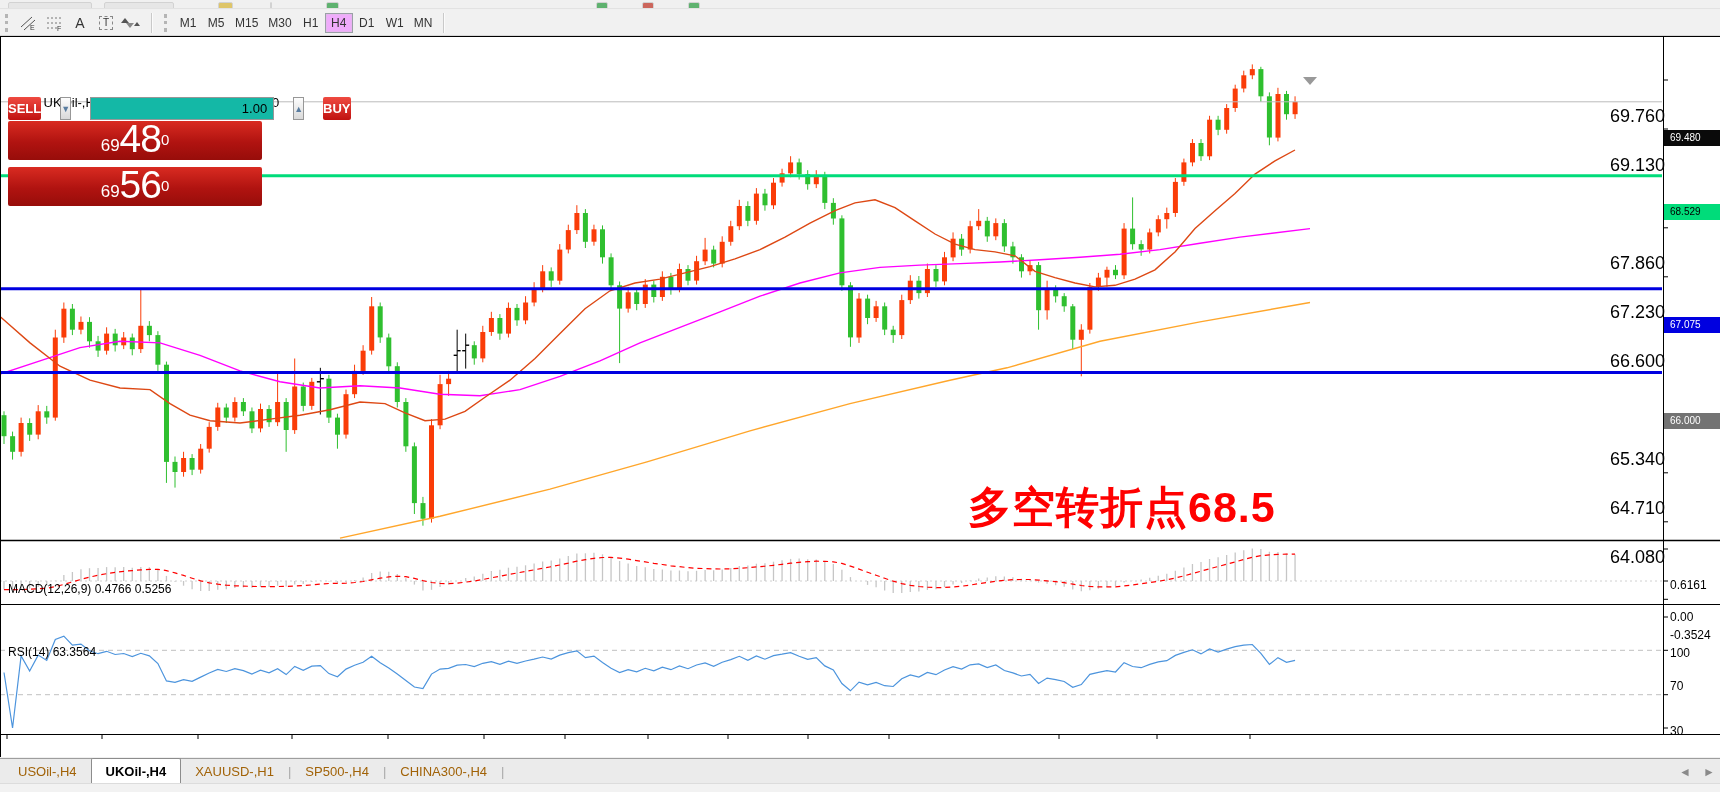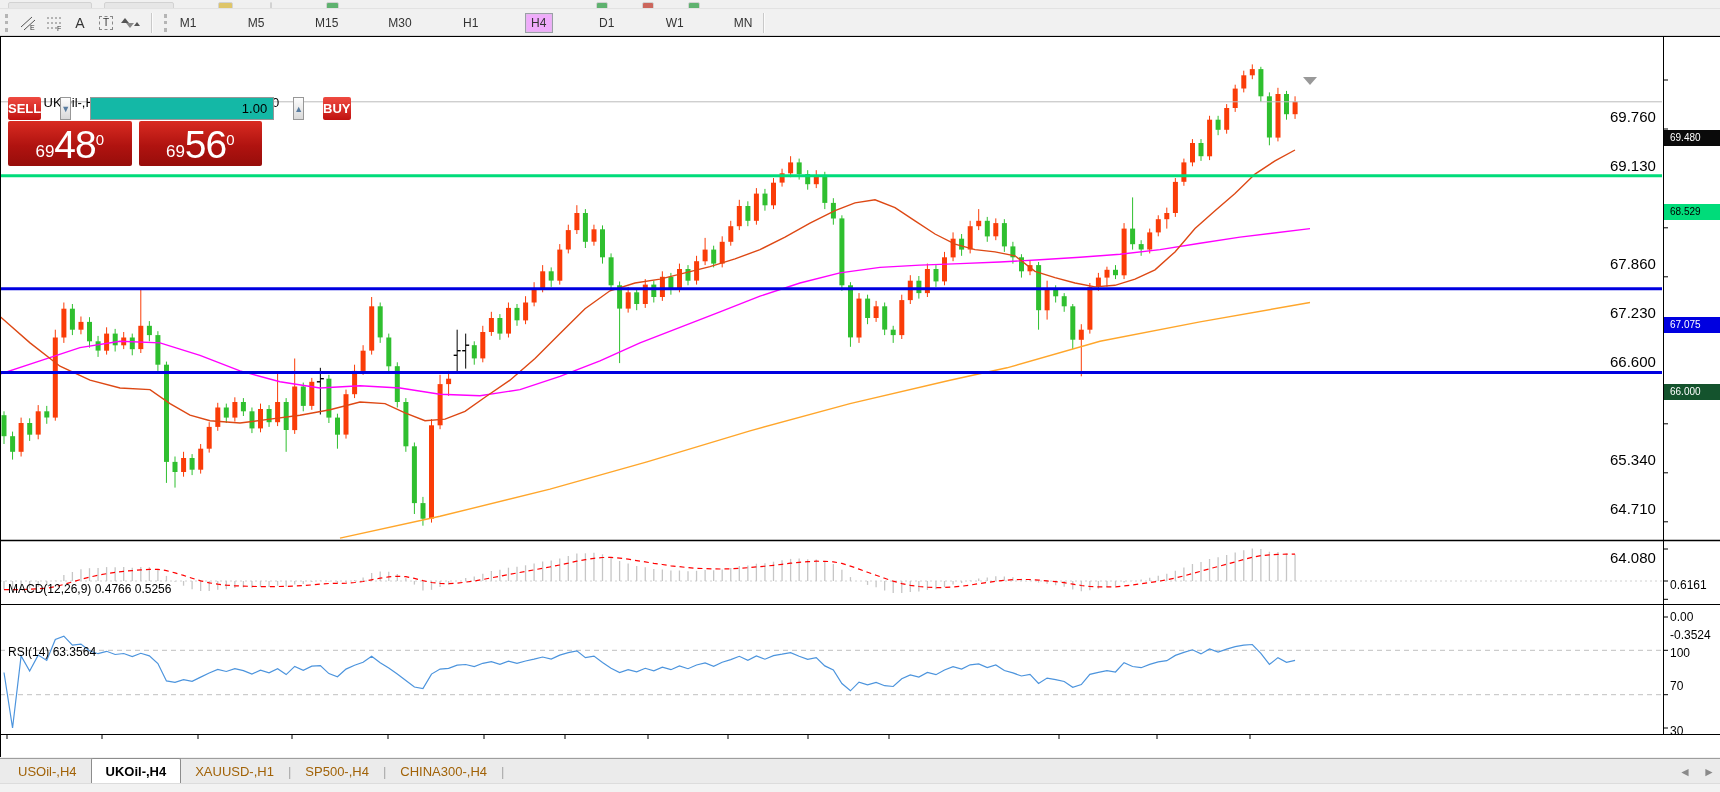--- a/index.html
+++ b/index.html
@@ -30,29 +30,29 @@
 
   
   #oneclick { left:8px; top:61px; width:254px; }
   #oc-row1 { display:flex; height:23px; gap:19px; }
   .ocbtn { width:59px; color:#fff; font-size:13px; font-weight:bold; display:flex; align-items:center; justify-content:center;
            background:linear-gradient(#ef4a41,#c01210); border-radius:2px; }
   .spin { width:21px; background:linear-gradient(#fdfdfd,#d9d9d9); border:1px solid #979797; color:#5a7da0;
           font-size:9px; display:flex; align-items:center; justify-content:center; }
   #oc-vol { flex:1; border:1px solid #979797; font-size:13px; text-align:right; padding-right:6px;
             font-family:"Liberation Sans",sans-serif; color:#000; background:#14b8a6; }
-  #oc-row2 { display:flex; gap:7px; margin-top:1px; }
+  #oc-row2 { display:flex; gap:7px; margin-top:1px;flex-direction:column; }
   .ocprice { flex:1; height:45px; border-radius:2px; background:linear-gradient(#d92b21 0%,#b01310 55%,#970d0a 100%);
              color:#fff; display:flex; align-items:flex-end; justify-content:center; padding-bottom:3px; }
   .ocprice .head { font-size:17px; line-height:22px; }
   .ocprice .main { font-size:39px; line-height:36px; letter-spacing:-1px; }
   .ocprice .sup  { font-size:15px; line-height:34px; align-self:flex-start; margin-top:2px; }
 
   
-  .ptick { left:1610px; width:50px; font-size:15px; color:#000; height:15px; line-height:15px; }
+  .ptick { left:1610px; width:50px; font-size:18px; color:#000; height:15px; line-height:15px; }
   .badge { left:1664px; width:56px; height:16px; font-size:10px; line-height:16px; text-align:left; padding-left:6px; }
   .itick { left:1670px; width:50px; font-size:12px; color:#000; height:14px; line-height:14px; }
   .indlabel { font-size:12px; color:#000; }
   .tlabel { top:740px; font-size:12px; color:#000; white-space:nowrap; }
 
   #annotation { font-weight:bold; font-size:43px; letter-spacing:1px; white-space:nowrap; }
 
   #shift-tri { width:0; height:0; border-left:7px solid transparent; border-right:7px solid transparent; border-top:8px solid #999; }
 
   
@@ -106,21 +106,21 @@
         <div class="toolbtn">
           <svg width="24" height="16">
             <path d="M5 3 l4 5 h-8 z" fill="#555"></path>
             <path d="M10 13 l-4 -5 h8 z" fill="#888"></path>
             <path d="M17 7 l3 4 h-6 z" fill="#555"></path>
           </svg>
         </div>
       </div>
     <div class="tsep"></div>
     <div class="grip"></div>
-    <div id="tfs" style="display:flex;gap:40px;">
+    <div id="tfs" style="display:flex;">
         <div class="tfbtn">M1</div>
         <div class="tfbtn">M5</div>
         <div class="tfbtn">M15</div>
         <div class="tfbtn">M30</div>
         <div class="tfbtn">H1</div>
         <div class="tfbtn active">H4</div>
         <div class="tfbtn">D1</div>
         <div class="tfbtn">W1</div>
         <div class="tfbtn">MN</div>
       </div>
@@ -679,36 +679,37 @@
             <span class="sup">0</span>
         </div>
       </div>
     </div>
 
     <div id="shift-tri" class="abs" style="left:1303px; top:41px;"></div>
 
     <div class="abs indlabel" style="left:8px; top:546px;">MACD(12,26,9) 0.4766 0.5256</div>
     <div class="abs indlabel" style="left:8px; top:609px;">RSI(14) 63.3564</div>
 
+    <div id="annotation" class="abs" style="left: 968px; top: 443px; color: rgb(255, 0, 0);">多空转折点68.5</div>
 
     <div id="pticks">
         <div class="abs ptick" style="top: 72.5px;">69.760</div>
         <div class="abs ptick" style="top: 121.501px;">69.130</div>
         <div class="abs ptick" style="top: 220.282px;">67.860</div>
         <div class="abs ptick" style="top: 269.283px;">67.230</div>
         <div class="abs ptick" style="top: 318.285px;">66.600</div>
         <div class="abs ptick" style="top: 416.288px;">65.340</div>
         <div class="abs ptick" style="top: 465.289px;">64.710</div>
         <div class="abs ptick" style="top: 514.29px;">64.080</div>
       </div>
     <div id="badges">
         <div class="abs badge" style="top: 93.7784px; background: rgb(10, 10, 10); color: rgb(255, 255, 255);">69.480</div>
         <div class="abs badge" style="top: 167.747px; background: rgb(0, 220, 122); color: rgb(0, 0, 0);">68.529</div>
         <div class="abs badge" style="top: 280.839px; background: rgb(0, 0, 224); color: rgb(255, 255, 255);">67.075</div>
-        <div class="abs badge" style="top: 348px; background: #14532d; color: rgb(255, 255, 255);">66.000</div>
+        <div class="abs badge" style="top: 377px; background: #737373; color: rgb(255, 255, 255);">66.000</div>
       </div>
     <div id="iticks">
         <div class="abs itick" style="top: 541.963px;">0.6161</div>
         <div class="abs itick" style="top: 574px;">0.00</div>
         <div class="abs itick" style="top: 592.325px;">-0.3524</div>
         <div class="abs itick" style="top: 610px;">100</div>
         <div class="abs itick" style="top: 643.3px;">70</div>
         <div class="abs itick" style="top: 687.7px;">30</div>
         <div class="abs itick" style="top: 721px;">0</div>
       </div>

